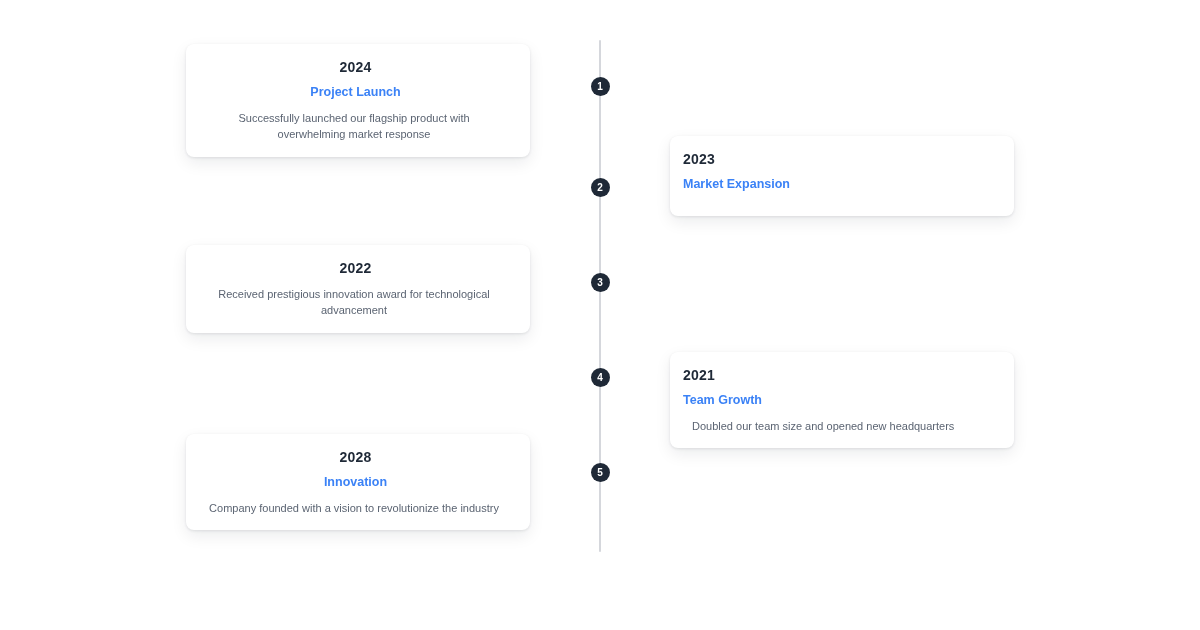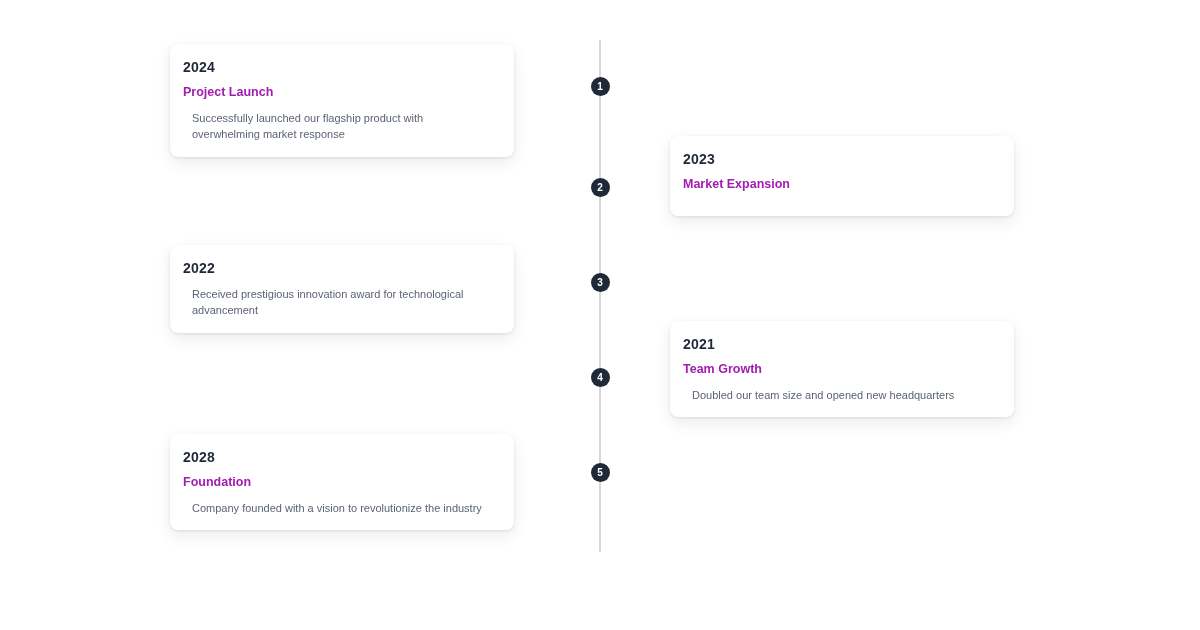--- a/index.html
+++ b/index.html
@@ -55,36 +55,36 @@
     position: absolute;
     width: 344px;
     background: #ffffff;
     border-radius: 8px;
     box-shadow: 0 1px 3px rgba(16, 24, 40, 0.10),
                 0 6px 16px rgba(16, 24, 40, 0.08);
     padding: 15px 18px 14px 13px;
     z-index: 2;
   }
 
-  .card.left  { left: 170px; }
+  .card.left  { left: 186px; text-align: center; }
   .card.right { left: 670px; }
 
   .card-year {
     font-size: 14px;
     font-weight: bold;
     color: #1f2937;
     letter-spacing: 0.2px;
     line-height: 1.2;
     margin-bottom: 9px;
   }
 
   .card-title {
     font-size: 12.5px;
     font-weight: bold;
-    color: #a21caf;
+    color: #3b82f6;
     line-height: 1.2;
     margin-bottom: 10px;
   }
 
   .card-desc {
     font-size: 11px;
     color: #5b6472;
     line-height: 1.5;
     padding-left: 9px;
     padding-right: 12px;
@@ -109,27 +109,27 @@
     <div class="card-title">Market Expansion</div>
   </div>
   <div class="marker" style="top:187px;">2</div>
 
   <div class="card left" style="top:245px;">
     <div class="card-year">2022</div>
     <div class="card-desc">Received prestigious innovation award for technological advancement</div>
   </div>
   <div class="marker" style="top:282px;">3</div>
 
-  <div class="card right" style="top:321px;">
+  <div class="card right" style="top:352px;">
     <div class="card-year">2021</div>
     <div class="card-title">Team Growth</div>
     <div class="card-desc">Doubled our team size and opened new headquarters</div>
   </div>
   <div class="marker" style="top:377px;">4</div>
 
   <div class="card left" style="top:434px;">
     <div class="card-year">2028</div>
-    <div class="card-title">Foundation</div>
+    <div class="card-title">Innovation</div>
     <div class="card-desc">Company founded with a vision to revolutionize the industry</div>
   </div>
   <div class="marker" style="top:472px;">5</div>
 
 </div>
 
 </body></html>

